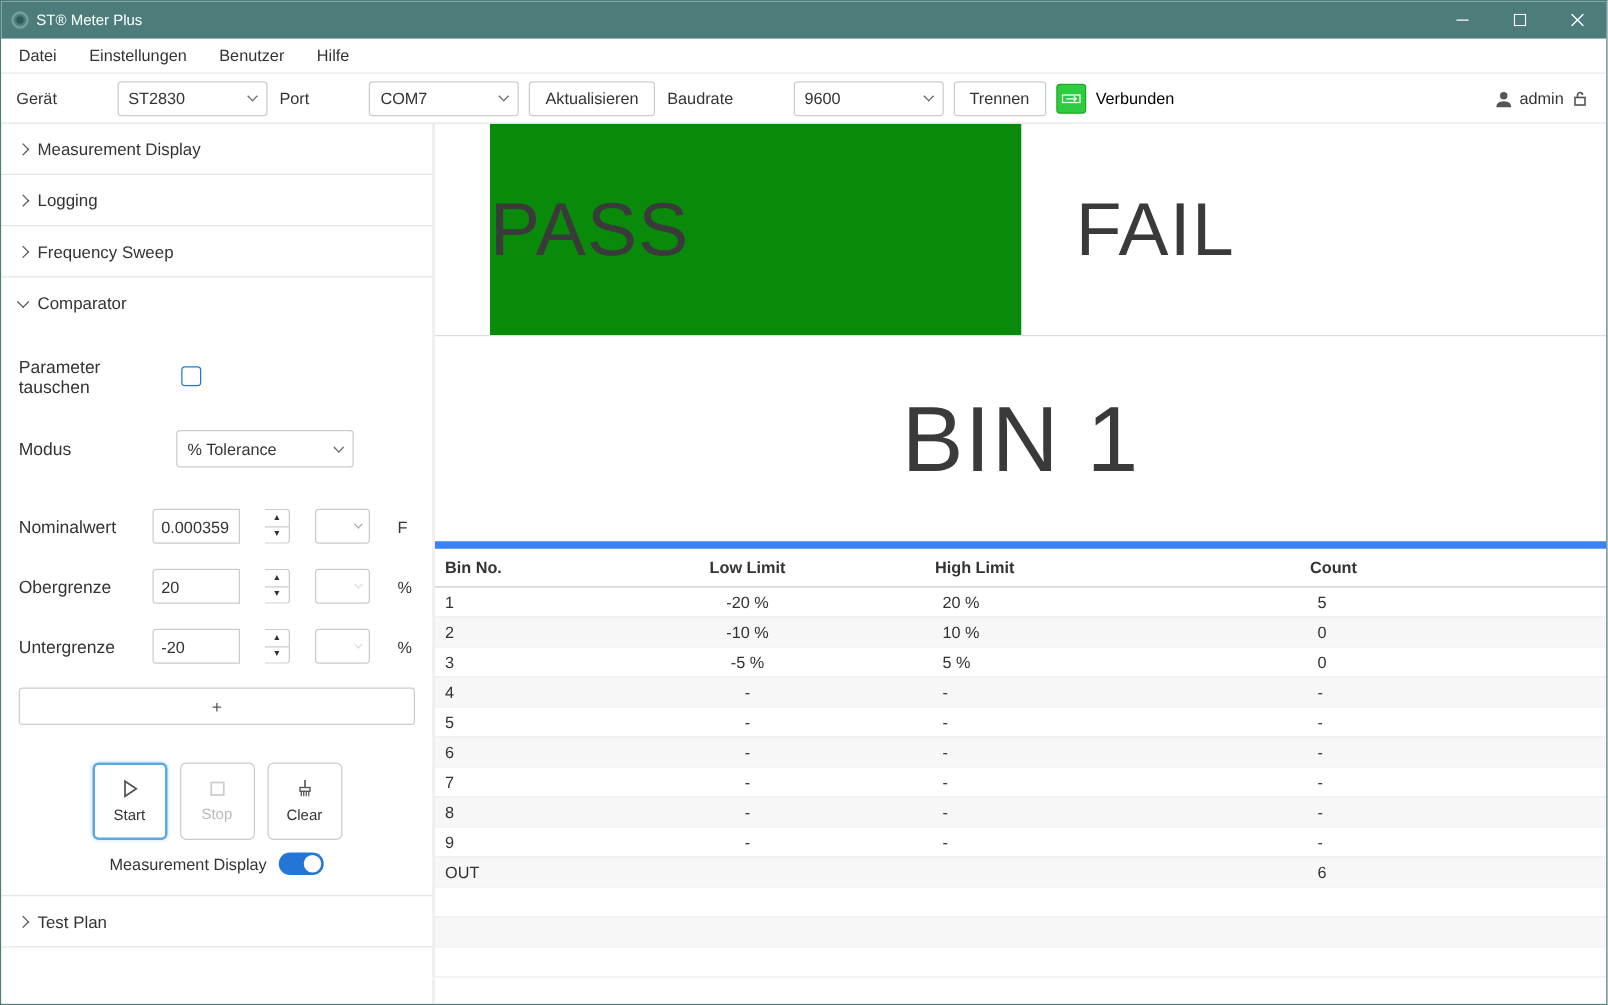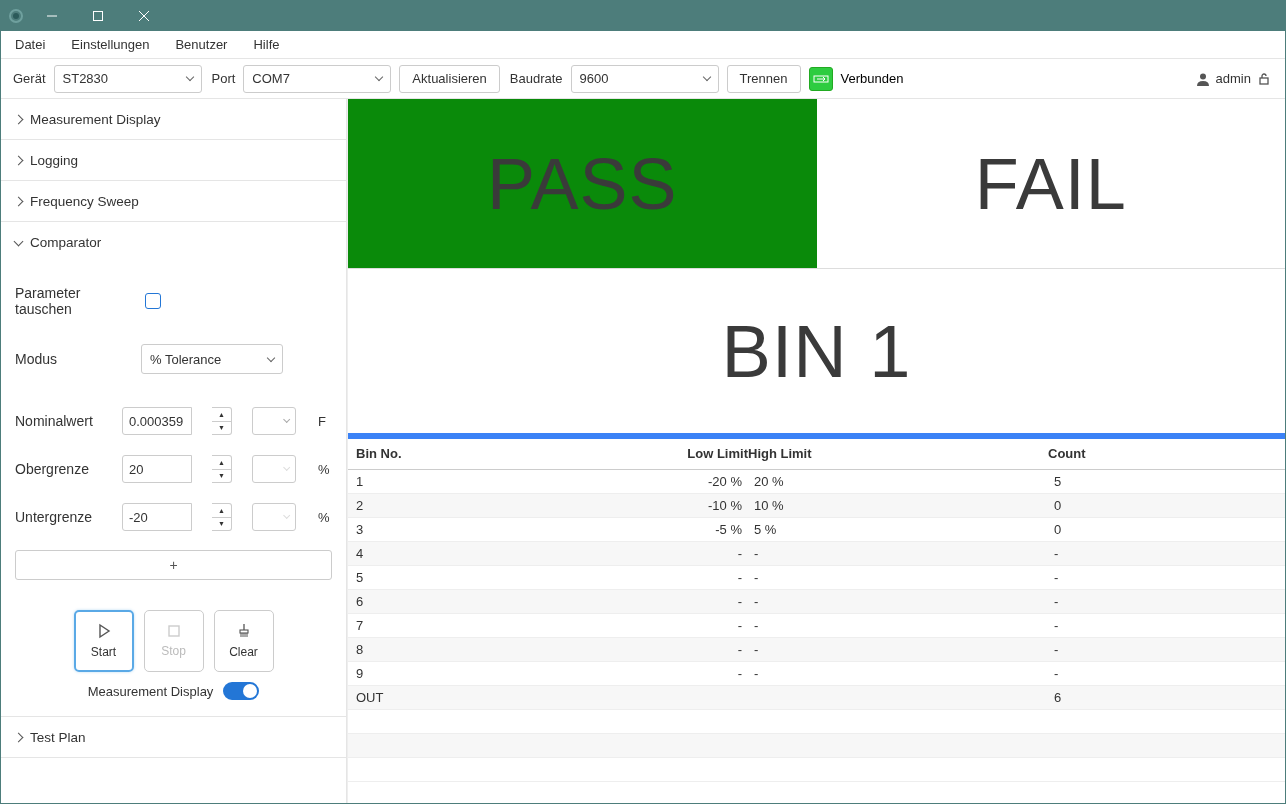--- a/index.html
+++ b/index.html
@@ -43,42 +43,43 @@
 .wide-btn { height: 30px; border:1px solid #ccc; border-radius:3px; width:100%; display:flex; align-items:center; justify-content:center; font-size:14px; color:#555;}
 .control-row { display:flex; gap:10px; justify-content:center; margin-top:30px;}
 .ctrl-btn { width:60px; height:62px; border:1px solid #ccc; border-radius:5px; display:flex; flex-direction:column; align-items:center; justify-content:center; gap:6px; font-size:12px; color:#333;}
 .ctrl-btn.active { border:2px solid #5aa9e6; box-shadow:0 0 3px rgba(90,169,230,.4);}
 .ctrl-btn.disabled { color:#bbb; }
 .md-row { display:flex; align-items:center; justify-content:center; gap:10px; margin-top:10px; font-size:13px;}
 .toggle { width:36px; height:18px; background:#2376d6; border-radius:9px; position:relative;}
 .toggle .knob { position:absolute; width:14px; height:14px; background:#fff; border-radius:50%; top:2px; right:2px;}
 .main { flex:1; display:flex; flex-direction:column; background:#fff; border-left:1px solid #eee;}
 .passfail-row { display:flex; height:170px; border-bottom:1px solid #ddd;}
-.pf-box { flex:1; display:flex; align-items:center; justify-content:center; font-size:72px; font-weight:400; color:#3a3a3a; letter-spacing:1px;}
+.pf-box { flex:1; display:flex; align-items:center; font-size:60px; font-weight:400; color:#3a3a3a; letter-spacing:1px;margin-left:44px;}
 .pf-box.pass { background:#0a8a0a; }
 .pf-box.fail { background:#fff; }
 .bin-row { height:170px; display:flex; align-items:center; justify-content:center; font-size:74px; color:#3a3a3a; border-bottom:6px solid #3b82f6; letter-spacing:1px;}
 .table-wrap { flex:1; overflow:auto;}
 table { width:100%; border-collapse:collapse; font-size:13px; color:#333;}
 th { height:30px; font-weight:600; border-bottom:1px solid #ccc; text-align:center; background:#fff; position:sticky; top:0;margin-top:18px;}
 td { height:24px; border-bottom:1px solid #eee; padding:0 6px;}
 tbody tr:nth-child(even) { background:#f7f7f7;}
 th:nth-child(1), td:nth-child(1) { width:100px; text-align:left; padding-left:8px;}
-th:nth-child(2), td:nth-child(2) { width:300px; text-align:right;}
+th:nth-child(2), td:nth-child(2) { width:300px; text-align:center;}
 th:nth-child(3), td:nth-child(3) { width:300px; text-align:left;}
 th:nth-child(4), td:nth-child(4) { text-align:left;}
-.dropdown.wide { width:148px; }
+.dropdown.wide { width:120px;margin-left:40px; }
 .dropdown.modebox { width:142px; height:30px;}
 .dropdown.binbox { width:88px; height:30px;}
 </style>
 </head>
 <body>
 
 <div class="titlebar">
   <span class="appicon"></span>
+  <span class="title">ST® Meter Plus</span>
   <div class="winbtn">
       <svg viewBox="0 0 10 10">
         <line x1="0" y1="5" x2="10" y2="5" stroke="#fff" stroke-width="1"></line>
       </svg>
     </div>
   <div class="winbtn">
       <svg viewBox="0 0 10 10">
         <rect x="0.5" y="0.5" width="9" height="9" fill="none" stroke="#fff" stroke-width="1"></rect>
       </svg>
     </div>

